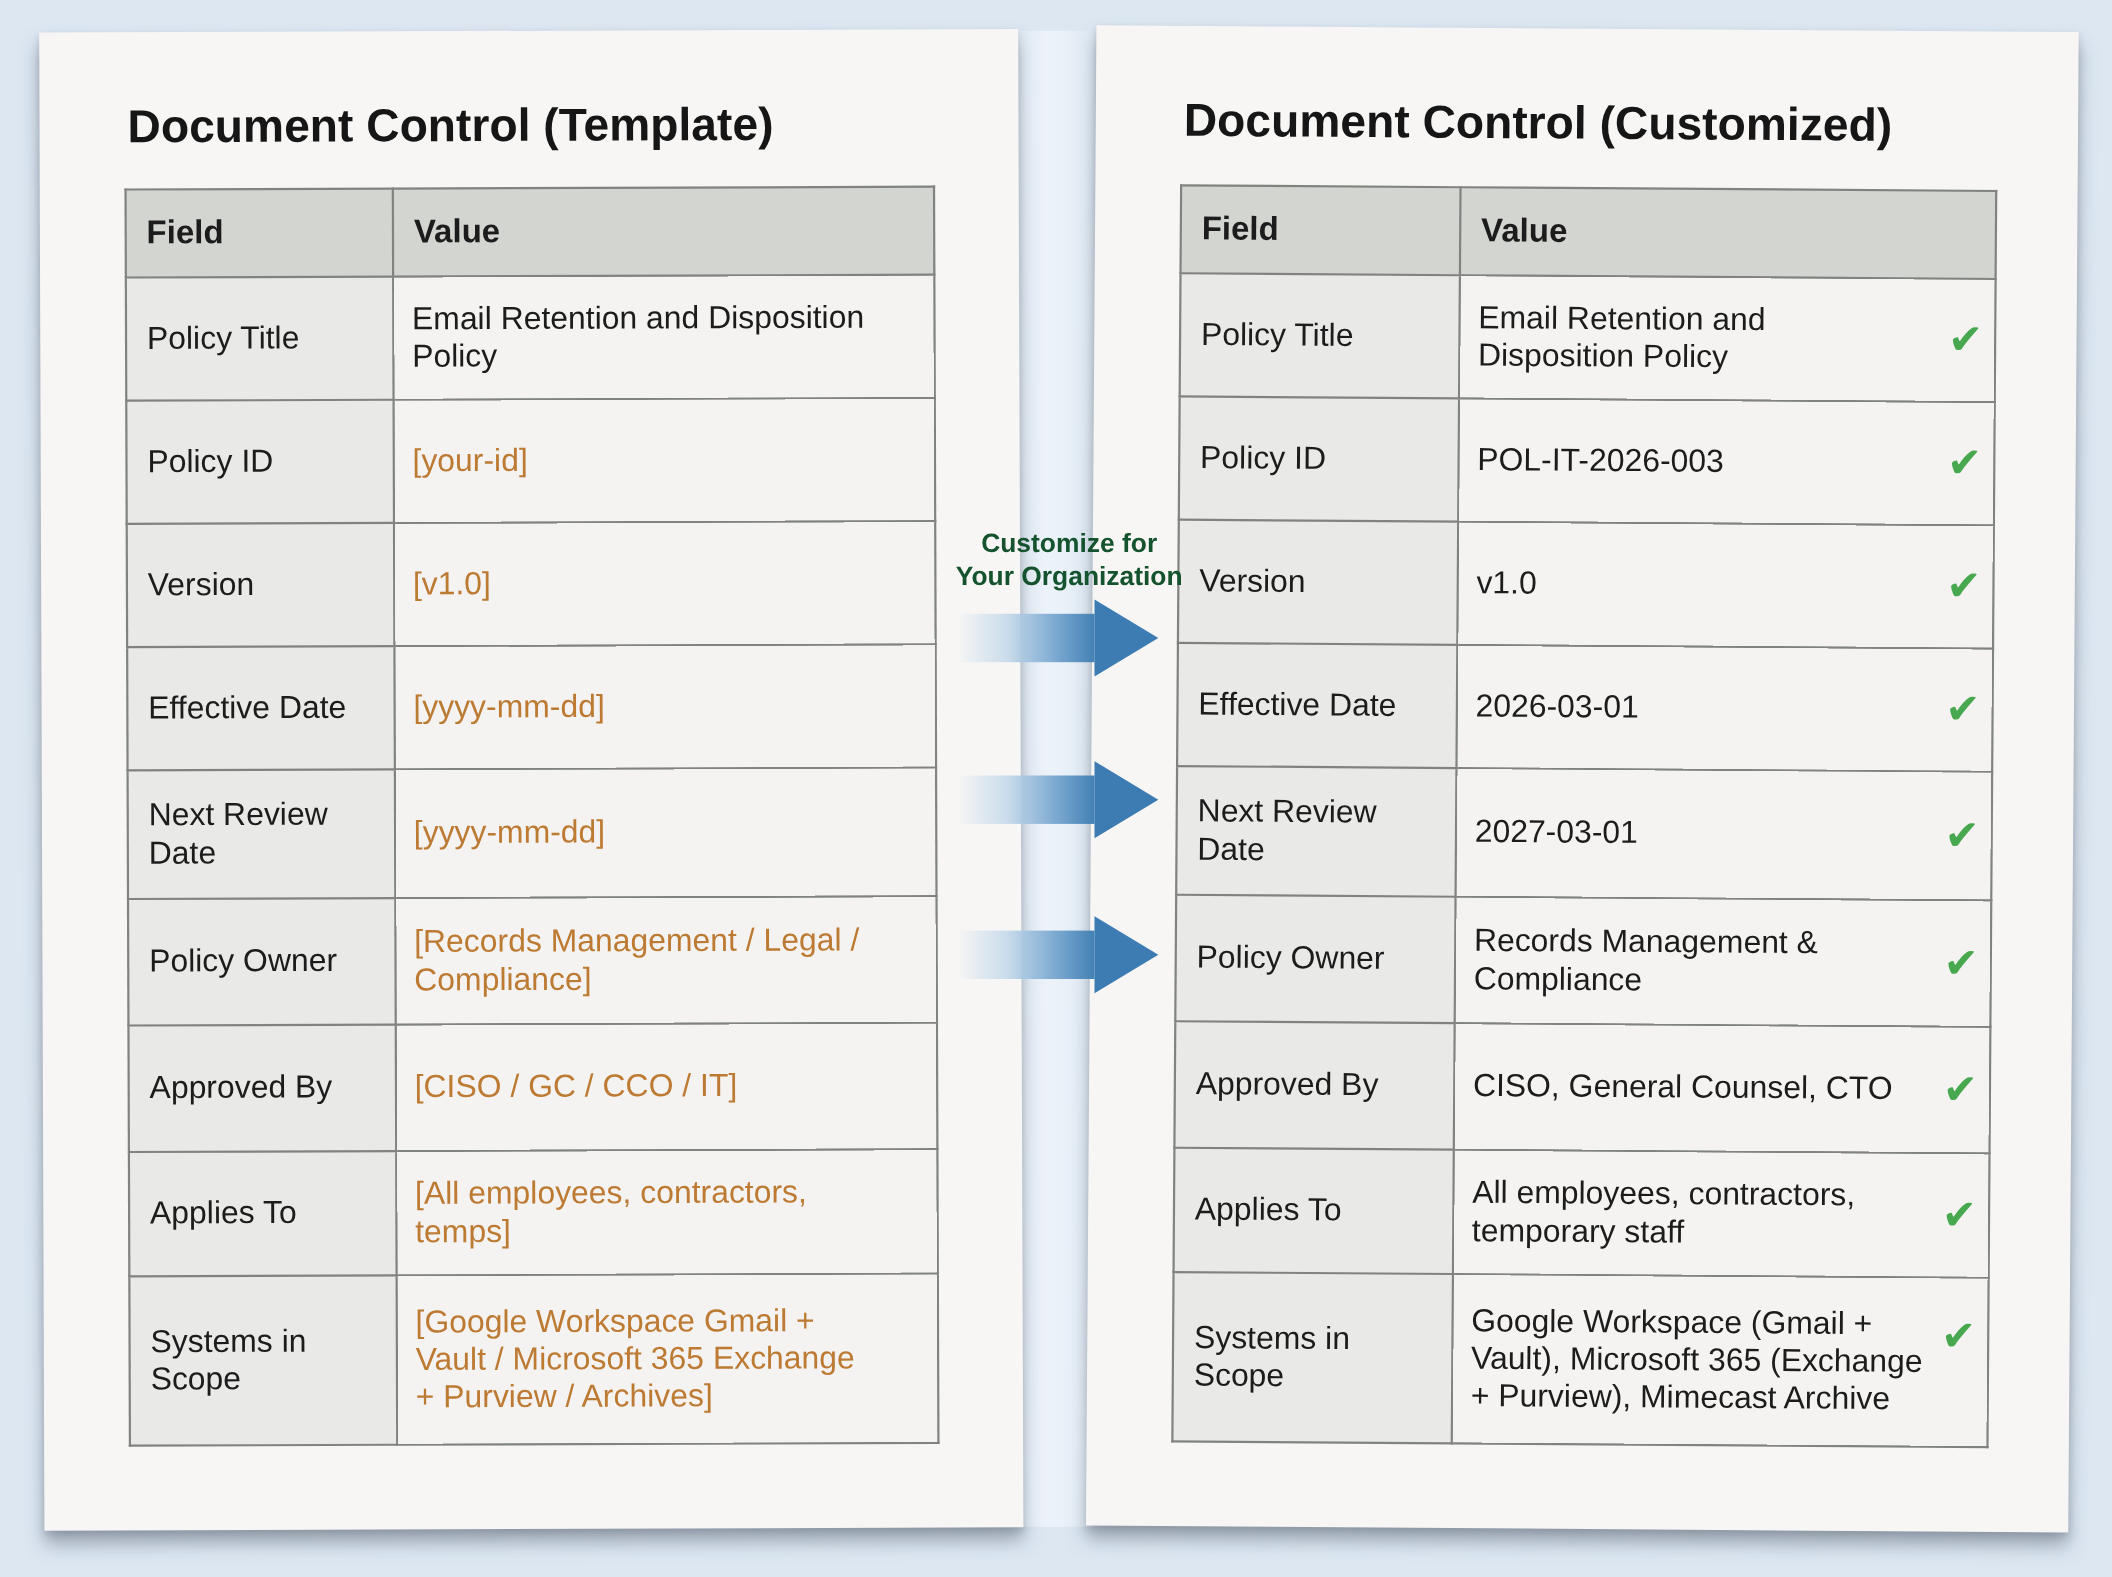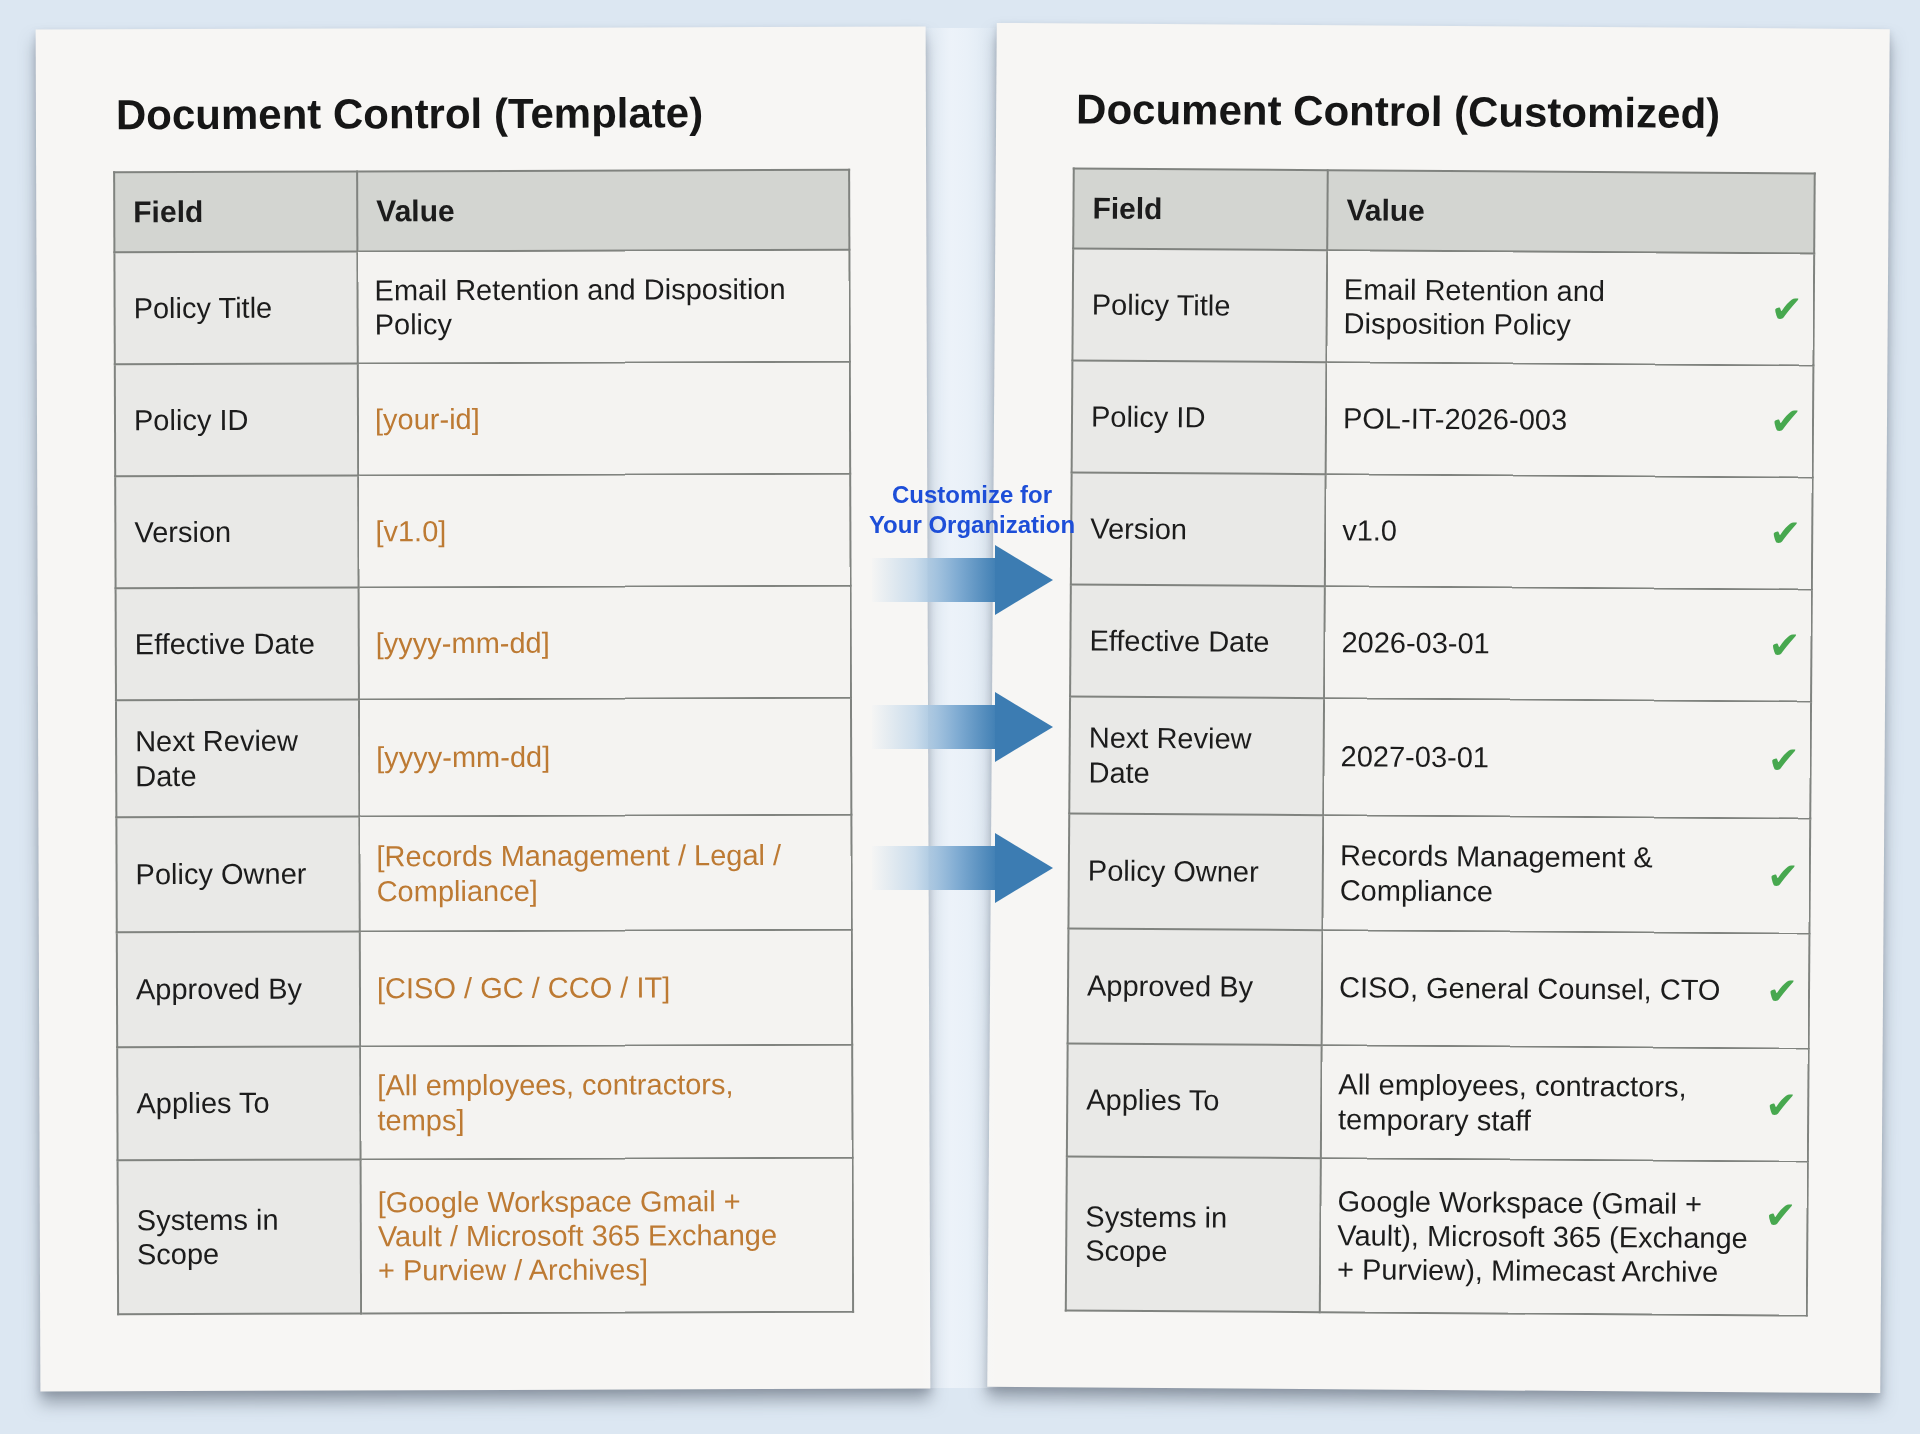--- a/index.html
+++ b/index.html
@@ -136,21 +136,21 @@
     border-bottom: 35px solid transparent;
     border-left: 58px solid #3c7cb2;
   }
   .customize-label {
     position: absolute;
     left: 812px; top: 480px;
     width: 320px;
     text-align: center;
     font-size: 24px;
     font-weight: bold;
-    color: #1d4ed8;
+    color: #14532d;
     line-height: 30px;
     white-space: pre-line;
     z-index: 20;
   }
 </style>
 </head>
 <body>
 
 <div class="stage">
 

